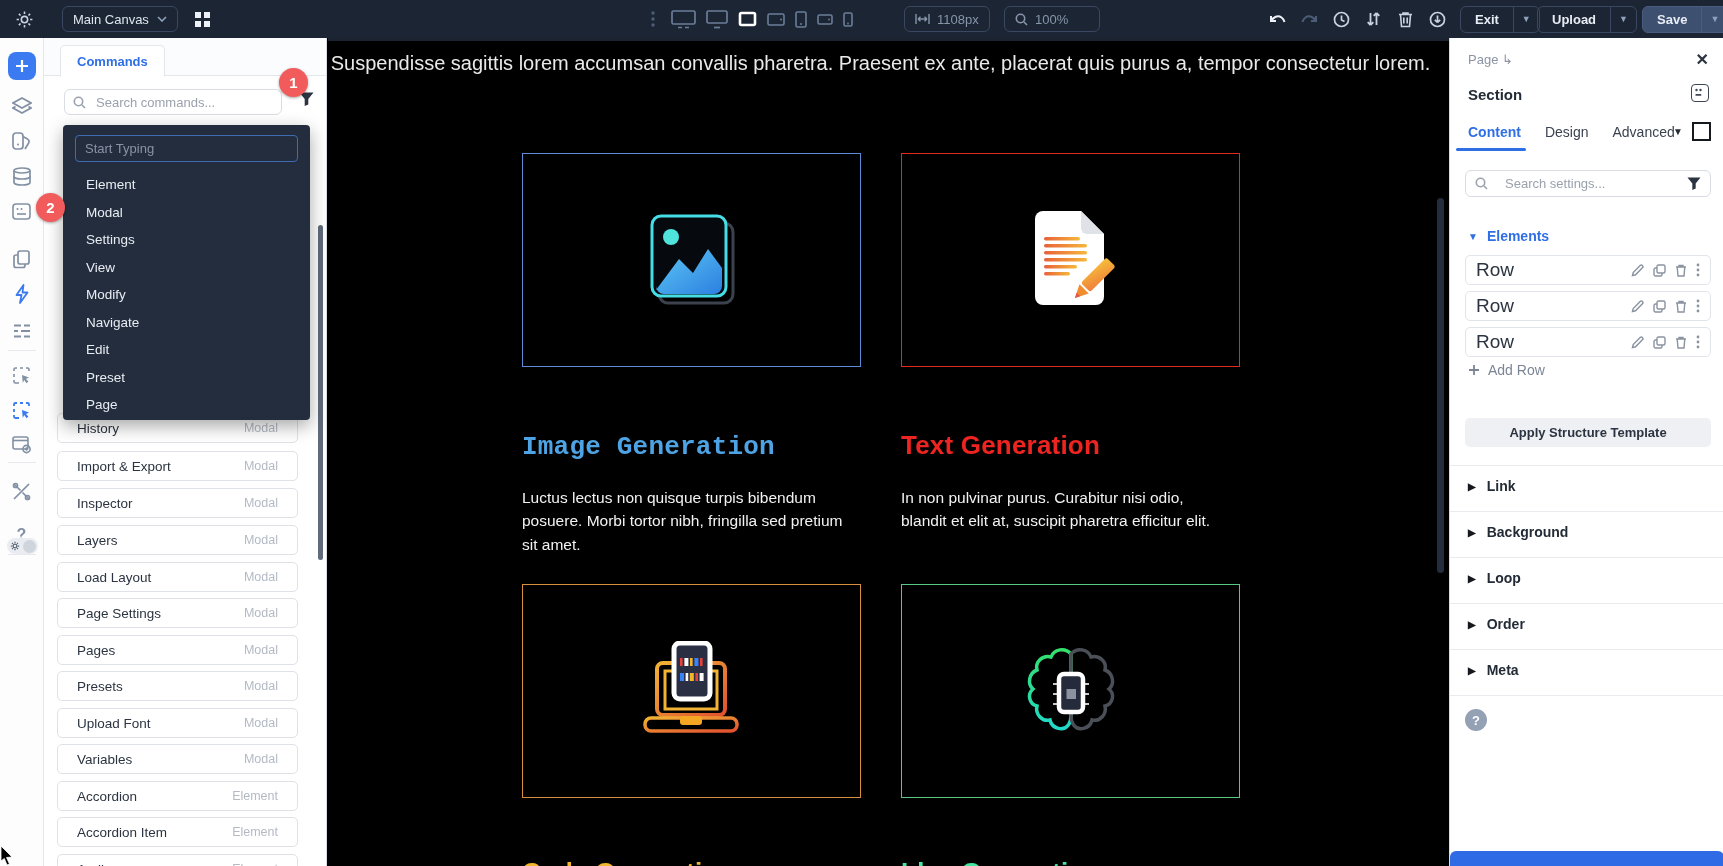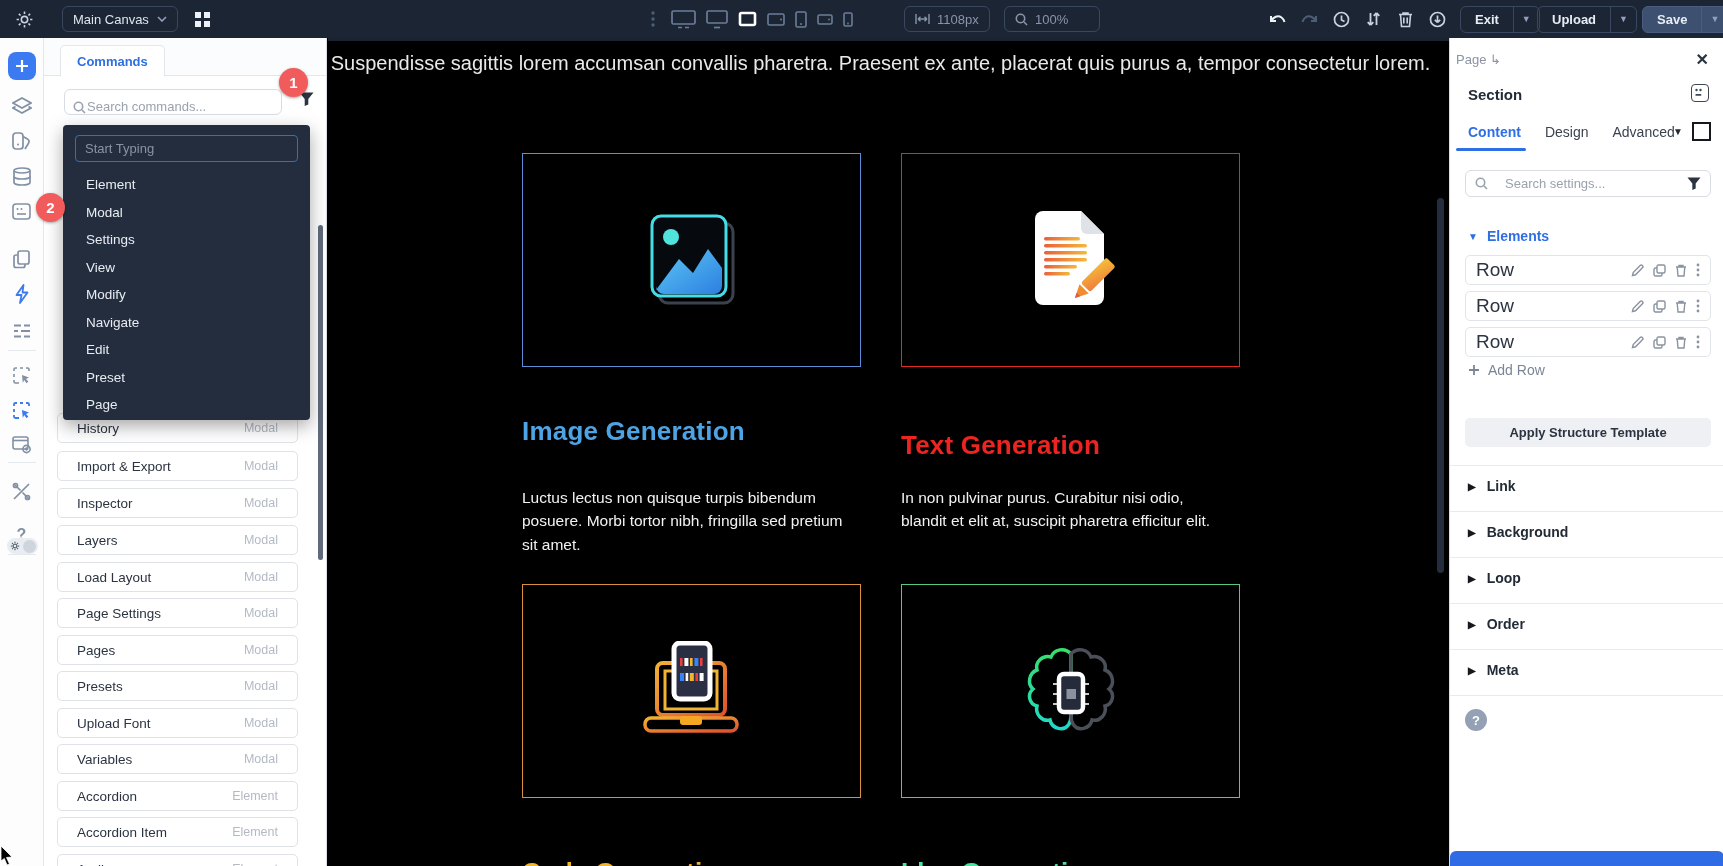--- a/index.html
+++ b/index.html
@@ -49,22 +49,22 @@
   
   .cmdpanel { position:absolute; left:44px; top:38px; width:283px; height:828px;
     background:#ffffff; border-right:1px solid #d9dde3; z-index:20; }
   .cmd-tabstrip { position:absolute; left:0; top:0; width:100%; height:38px;
     border-bottom:1px solid #e3e6ea; background:#fbfcfd; }
   .cmd-tab { position:absolute; left:16px; top:7px; height:32px; padding:0 16px;
     background:#fff; border:1px solid #e3e6ea; border-bottom:1px solid #fff;
     border-radius:5px 5px 0 0; display:flex; align-items:center;
     color:#2f6fe4; font-size:13px; font-weight:700; cursor:pointer; }
   .cmd-search { position:absolute; left:20px; top:51px; width:218px; height:26px;
-    border:1px solid #d9dde3; border-radius:6px; display:flex; align-items:flex-end;
-    padding:0 8px; gap:1px; color:#9aa2ae; }
+    border:1px solid #d9dde3; border-radius:6px; display:flex; align-items:center;
+    padding:0 8px; gap:10px; color:#9aa2ae; }
   .cmd-search input { border:none; outline:none; flex:1; font-size:13px;
     color:#3a4350; font-family:inherit; background:transparent; min-width:0; }
   .cmd-search input::placeholder { color:#9aa2ae; }
   .cmd-filter { position:absolute; right:12px; top:54px; color:#2b3440; cursor:pointer; }
   .badge { position:absolute; width:29px; height:29px; border-radius:50%;
     background:#f15b5b; color:#fff; font-size:15px; font-weight:700;
     display:flex; align-items:center; justify-content:center;
     box-shadow:0 1px 3px rgba(0,0,0,.35); z-index:60; }
   .cmd-row { position:absolute; left:13px; width:241px; height:30px;
     border:1px solid #dfe2e7; border-radius:5px; background:#fff;
@@ -93,21 +93,21 @@
     display:flex; align-items:center; justify-content:center; }
   .card-title { position:absolute; font-size:26px; font-weight:700; letter-spacing:.2px; }
   .card-body { position:absolute; width:330px; color:#f2f2f2; font-size:15.5px;
     line-height:1.5; }
   .canvas-scrollthumb { position:absolute; right:5px; top:157px; width:7px; height:375px;
     border-radius:4px; background:#242d3d; cursor:grab; }
 
   
   .rightpanel { position:absolute; left:1449px; top:38px; width:274px; height:828px;
     background:#ffffff; border-left:1px solid #d9dde3; z-index:20; }
-  .rp-breadcrumb { position:absolute; left:6px; top:14px; color:#8b94a3; font-size:13px; cursor:pointer; }
+  .rp-breadcrumb { position:absolute; left:18px; top:14px; color:#8b94a3; font-size:13px; cursor:pointer; }
   .rp-close { position:absolute; right:14px; top:12px; color:#2b3440; font-size:16px;
     font-weight:700; cursor:pointer; }
   .rp-title { position:absolute; left:18px; top:48px; color:#232b36; font-size:15px; font-weight:600; }
   .rp-title-icon { position:absolute; right:14px; top:46px; width:18px; height:18px;
     border:1.6px solid #3c4654; border-radius:4px; cursor:pointer; }
   .rp-tabs { position:absolute; left:18px; top:86px; display:flex; gap:24px; }
   .rp-tab { font-size:14px; color:#3a4350; cursor:pointer; }
   .rp-tab.active { color:#2f6fe4; font-weight:600; }
   .rp-underline { position:absolute; left:6px; top:110px; width:70px; height:3px;
     background:#2f6fe4; border-radius:2px; }
@@ -529,21 +529,21 @@
         <rect x="17" y="56" width="33" height="3.4" rx="1.7" fill="url(#dln)"></rect>
         <rect x="17" y="63" width="26" height="3.4" rx="1.7" fill="url(#dln)"></rect>
         <g transform="rotate(45 67 70)">
           <rect x="60.5" y="46" width="13" height="36" rx="2.5" fill="url(#pcl)"></rect>
           <path d="M60.5 84 h13 l-6.5 13 Z" fill="#f08c2e"></path>
           <path d="M64.5 92 l2.5 5 2.5 -5 Z" fill="#e2574c"></path>
         </g>
       </svg>
     </div>
 
-    <div class="card-title" style="left: 194px; top: 375px; color: rgb(77, 163, 227);">Image Generation</div>
+    <div class="card-title" style="left: 194px; top: 391px; color: rgb(77, 163, 227); font-family: Liberation Mono, monospace;">Image Generation</div>
     <div class="card-title" style="left: 573px; top: 389px; color: rgb(238, 36, 32);">Text Generation</div>
 
     <div class="card-body" style="left:194px; top:445px;">Luctus lectus non quisque turpis bibendum posuere. Morbi tortor nibh, fringilla sed pretium sit amet.</div>
     <div class="card-body" style="left:573px; top:445px;">In non pulvinar purus. Curabitur nisi odio, blandit et elit at, suscipit pharetra efficitur elit.</div>
 
     <div class="card-box" style="left: 194px; top: 543px; border-color: rgb(217, 144, 60);">
       <svg width="110" height="100" viewBox="0 0 110 100">
         <defs>
             <linearGradient id="lap" x1="0" y1="0" x2="1" y2="1">
           <stop offset="0" stop-color="#f2b234"></stop>

